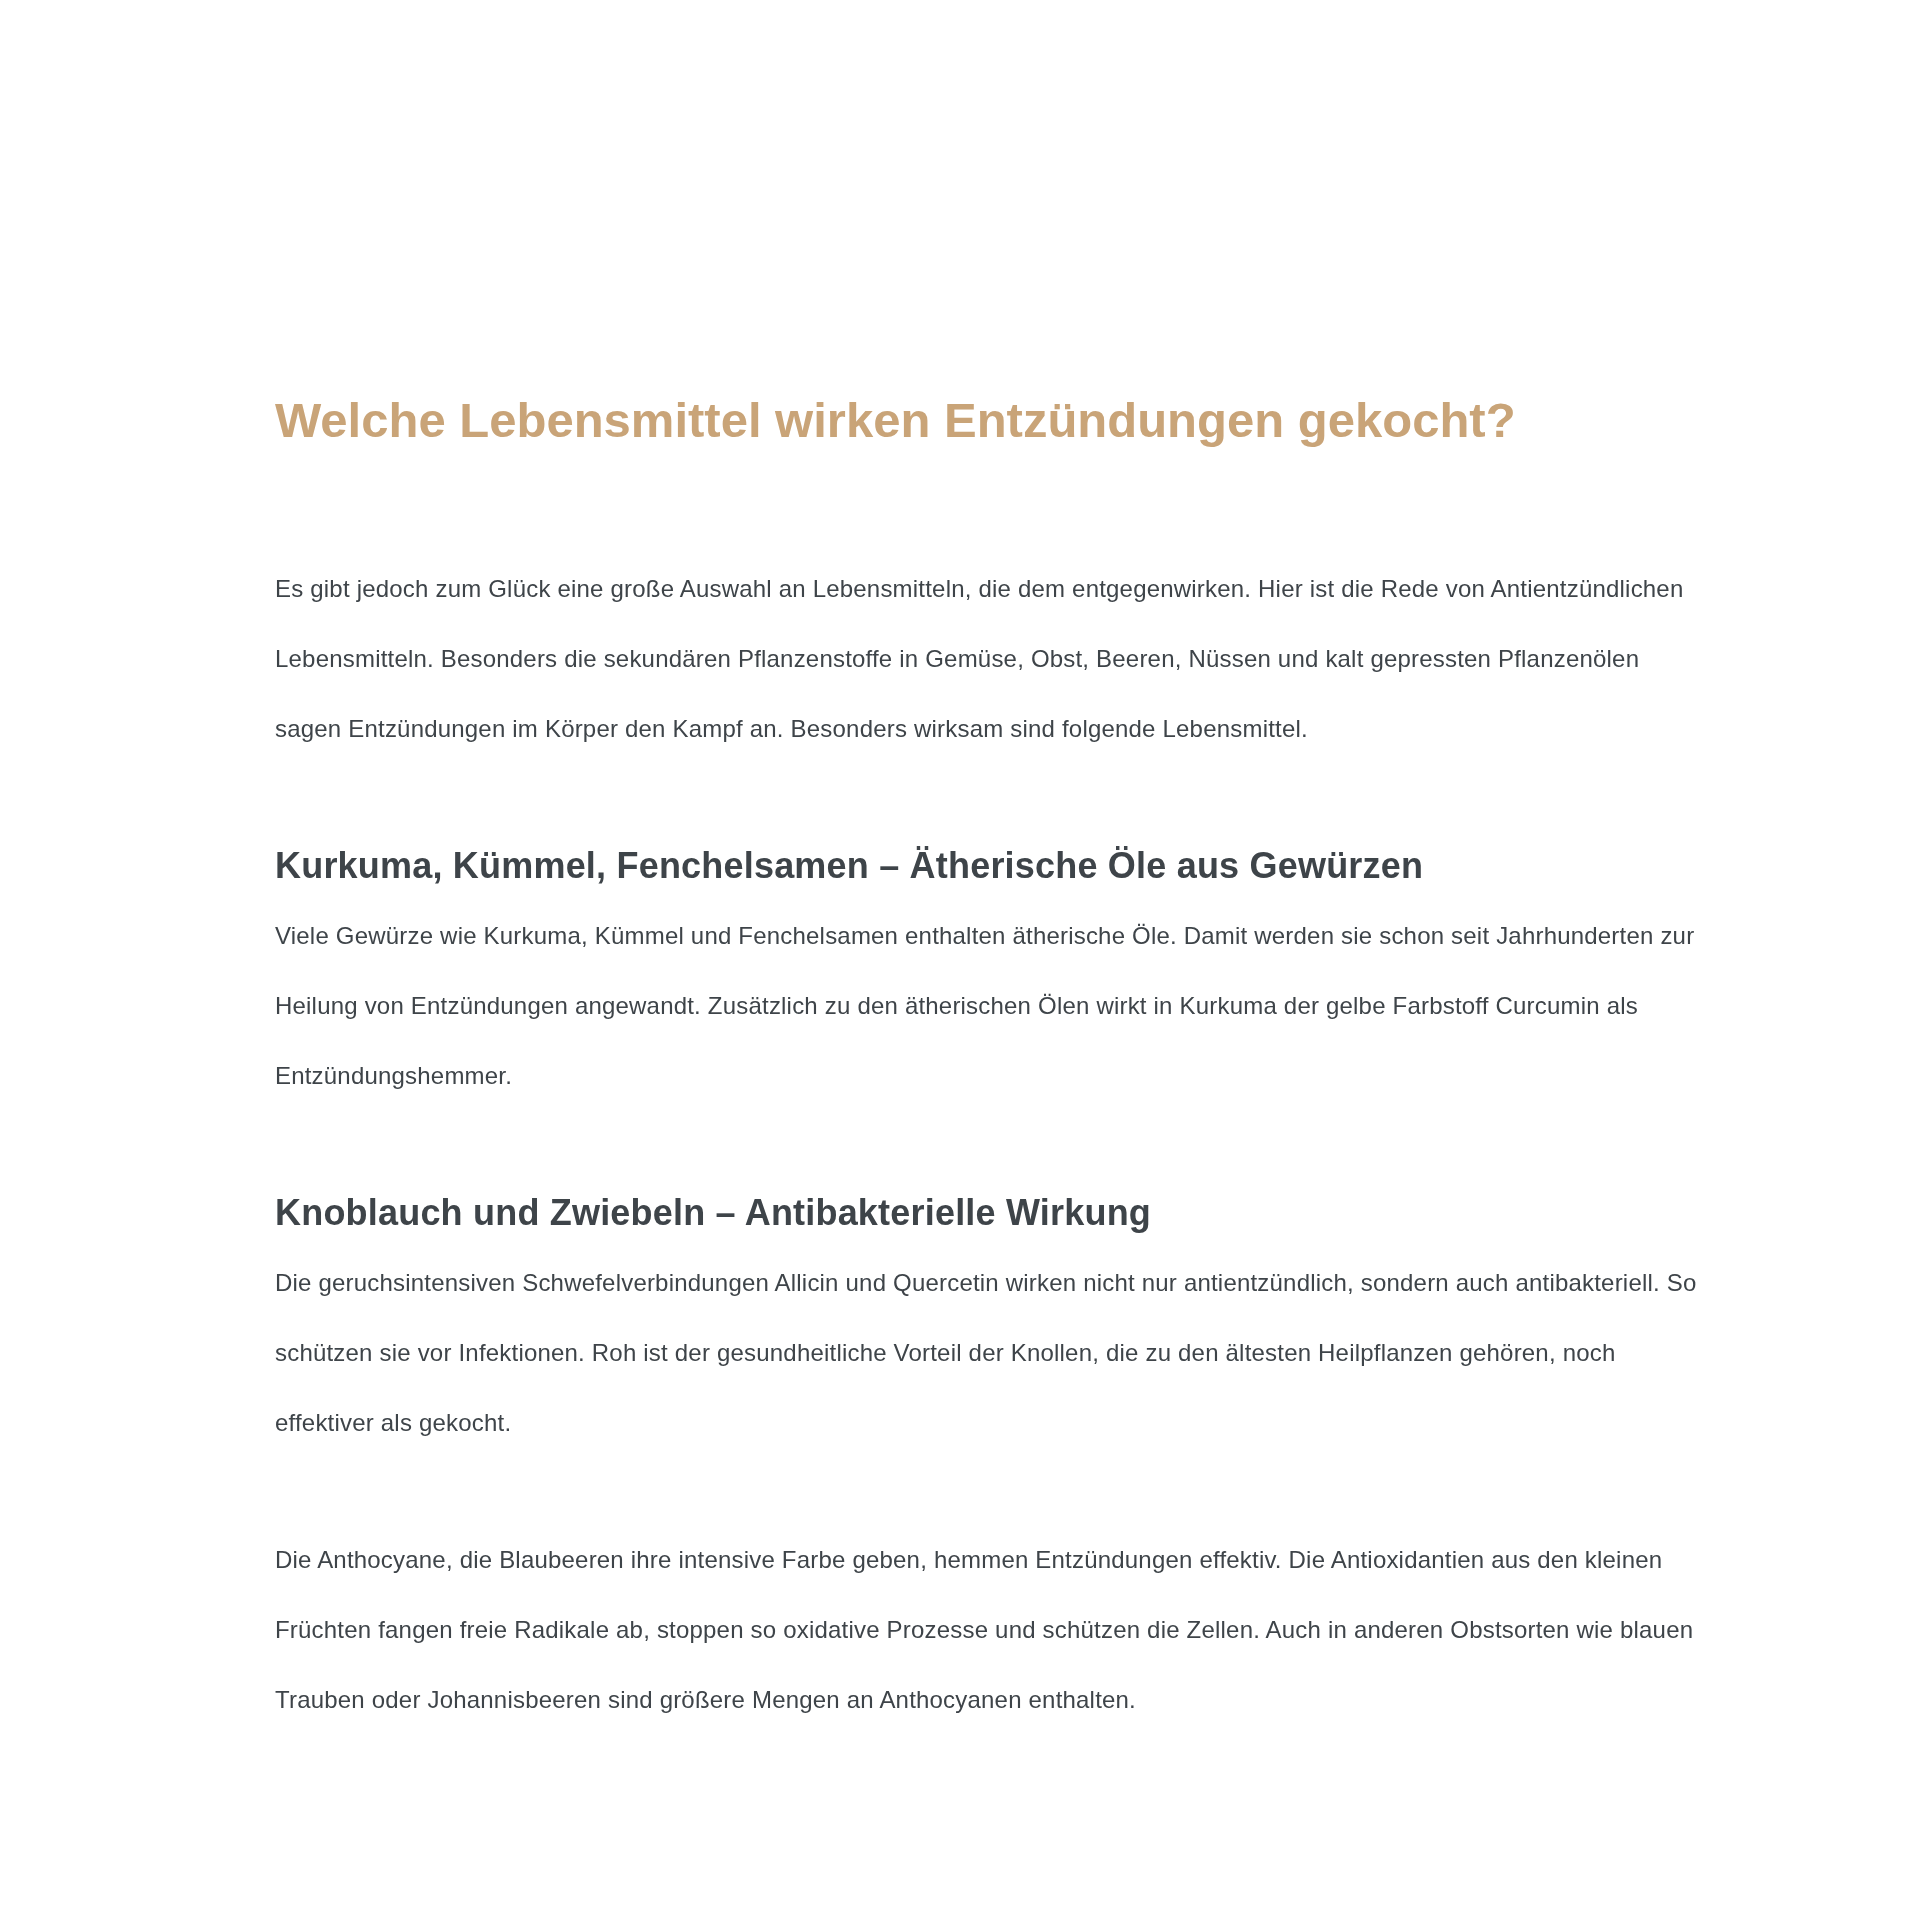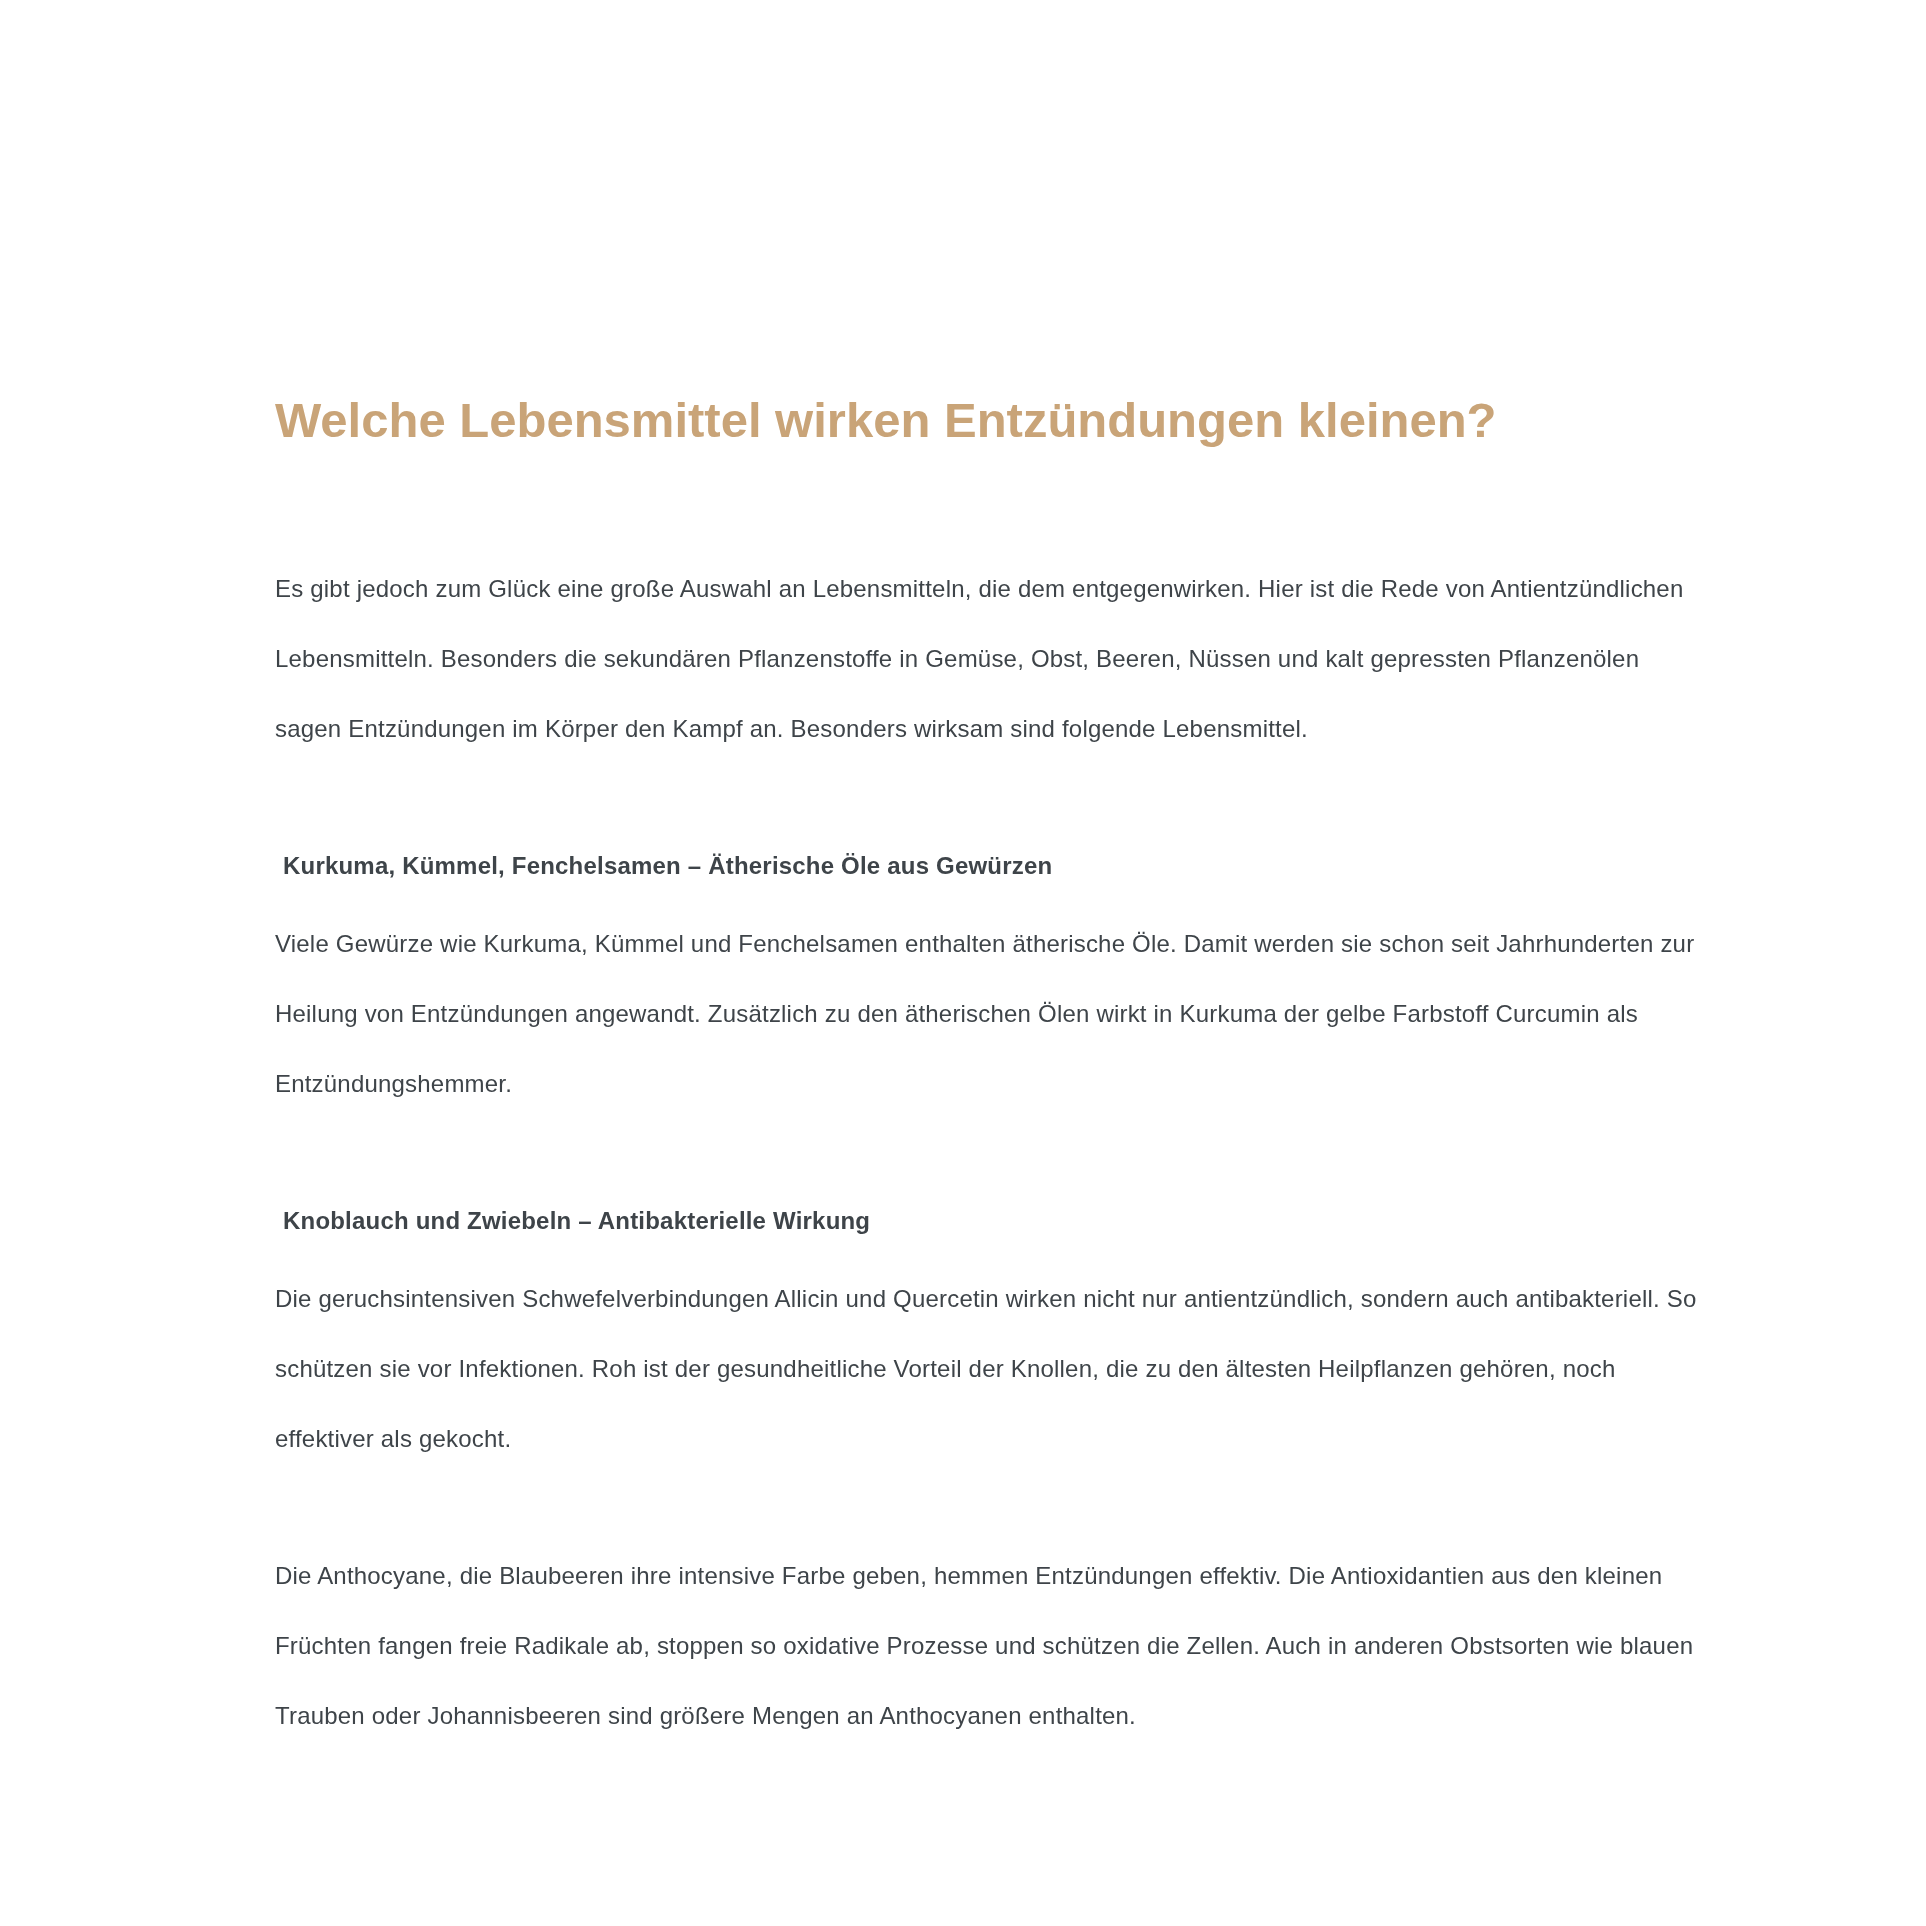--- a/index.html
+++ b/index.html
@@ -37,36 +37,36 @@
     line-height: 70px;
     letter-spacing: 0.2px;
     color: var(--text-color);
     margin: 0;
     max-width: 1433px;
   }
   .section {
     margin-top: 67px;
   }
   .section-heading {
-    font-size: 24px;
+    font-size: 36px;
     line-height: 70px;
     letter-spacing: 0.2px;
     font-weight: 700;
     color: var(--text-color);
-    margin: 8px;
+    margin: 0;
     max-width: 1433px;
   }
 </style>
 </head>
 <body>
 
 <div class="page">
   <div class="content">
 
-    <h1 class="page-title">Welche Lebensmittel wirken Entzündungen kleinen?</h1>
+    <h1 class="page-title">Welche Lebensmittel wirken Entzündungen gekocht?</h1>
 
     <p class="body-text">Es gibt jedoch zum Glück eine große Auswahl an Lebensmitteln, die dem entgegenwirken. Hier ist die Rede von Antientzündlichen Lebensmitteln. Besonders die sekundären Pflanzenstoffe in Gemüse, Obst, Beeren, Nüssen und kalt gepressten Pflanzenölen sagen Entzündungen im Körper den Kampf an. Besonders wirksam sind folgende Lebensmittel.</p>
 
     <div class="section">
       <h2 class="section-heading">Kurkuma, Kümmel, Fenchelsamen – Ätherische Öle aus Gewürzen</h2>
       <p class="body-text">Viele Gewürze wie Kurkuma, Kümmel und Fenchelsamen enthalten ätherische Öle. Damit werden sie schon seit Jahrhunderten zur Heilung von Entzündungen angewandt. Zusätzlich zu den ätherischen Ölen wirkt in Kurkuma der gelbe Farbstoff Curcumin als Entzündungshemmer.</p>
     </div>
 
     <div class="section">
       <h2 class="section-heading">Knoblauch und Zwiebeln – Antibakterielle Wirkung</h2>

